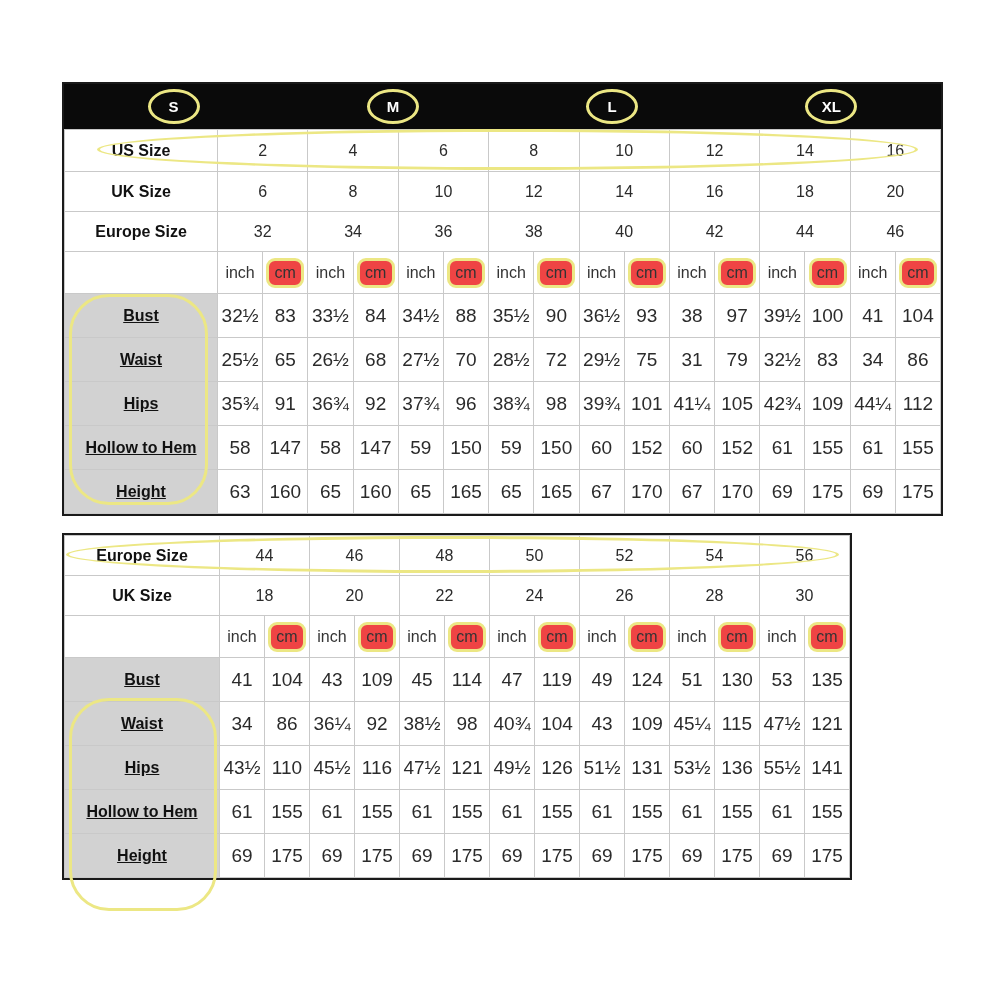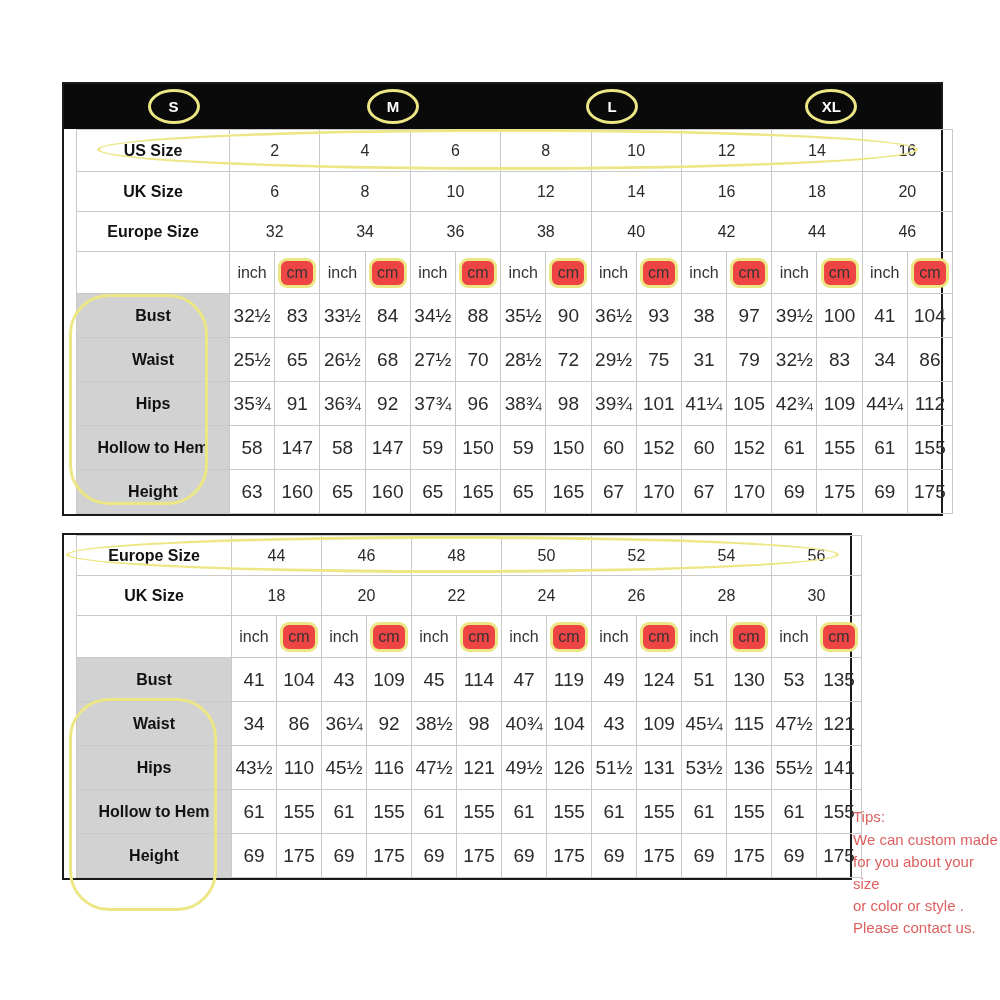--- a/index.html
+++ b/index.html
@@ -21,28 +21,28 @@
   .t2wrap{position:absolute;left:62px;top:533px;width:790px;border:2px solid var(--outer);background:#fff;}
 
   
   .hdr{height:45px;background:var(--hdr);display:flex;align-items:center;}
   .hdr-label{width:153px;flex:0 0 153px;color:#fff;font-weight:bold;font-size:17px;padding-left:13px;letter-spacing:.4px;}
   .hdr-group{flex:1;display:flex;justify-content:center;align-items:center;}
   .size-ellipse{width:52px;height:35px;border:3px solid var(--y);border-radius:50%;
     color:#fff;font-weight:bold;font-size:15px;display:flex;align-items:center;justify-content:center;}
 
   
-  table{border-collapse:collapse;table-layout:fixed;width:100%;margin-left:12px;}
+  table{border-collapse:collapse;table-layout:fixed;width:100%;}
   td{border:1px solid var(--grid);text-align:center;vertical-align:middle;color:var(--ink);overflow:hidden;}
   tr.size-row{height:40px;}
   .t1wrap tr.size-row:first-child{height:42px;}
   tr.unit-row{height:42px;}
   tr.meas-row{height:44px;}
   td.lbl{font-weight:bold;font-size:16px;color:#111;}
-  td.graylbl{background:var(--gray);}
+  td.graylbl{background:var(--gray);text-decoration:underline;}
   tr.size-row td.val{font-size:16px;}
   tr.unit-row td{font-size:16px;color:#333;text-align:center;}
   tr.meas-row td.val{font-size:19px;}
   .cmbox{display:inline-block;border:3px solid var(--y);border-radius:9px;padding:3px 5px;min-width:38px;background:#ef4444;}
 
   
   .annot{position:absolute;border:3px solid var(--y);pointer-events:none;background:transparent;}
   .annot.oval{border-radius:50%;}
   .annot.roundrect{border-radius:40px;}
   #us-size-oval{left:97px;top:129px;width:821px;height:41px;}
@@ -393,21 +393,14 @@
           </tr>
         </tbody>
     </table>
   </div>
 
   <div id="us-size-oval" class="annot oval"></div>
   <div id="plus-size-oval" class="annot oval"></div>
   <div id="std-labels-box" class="annot roundrect"></div>
   <div id="plus-labels-box" class="annot roundrect"></div>
 
-  <div class="tips">
-    <div class="tips-title">Tips:</div>
-    <div>We can custom made</div>
-    <div>for you about your size</div>
-    <div>or color or style .</div>
-    <div>Please contact us.</div>
-  </div>
 
 </div>
 
 </body></html>

